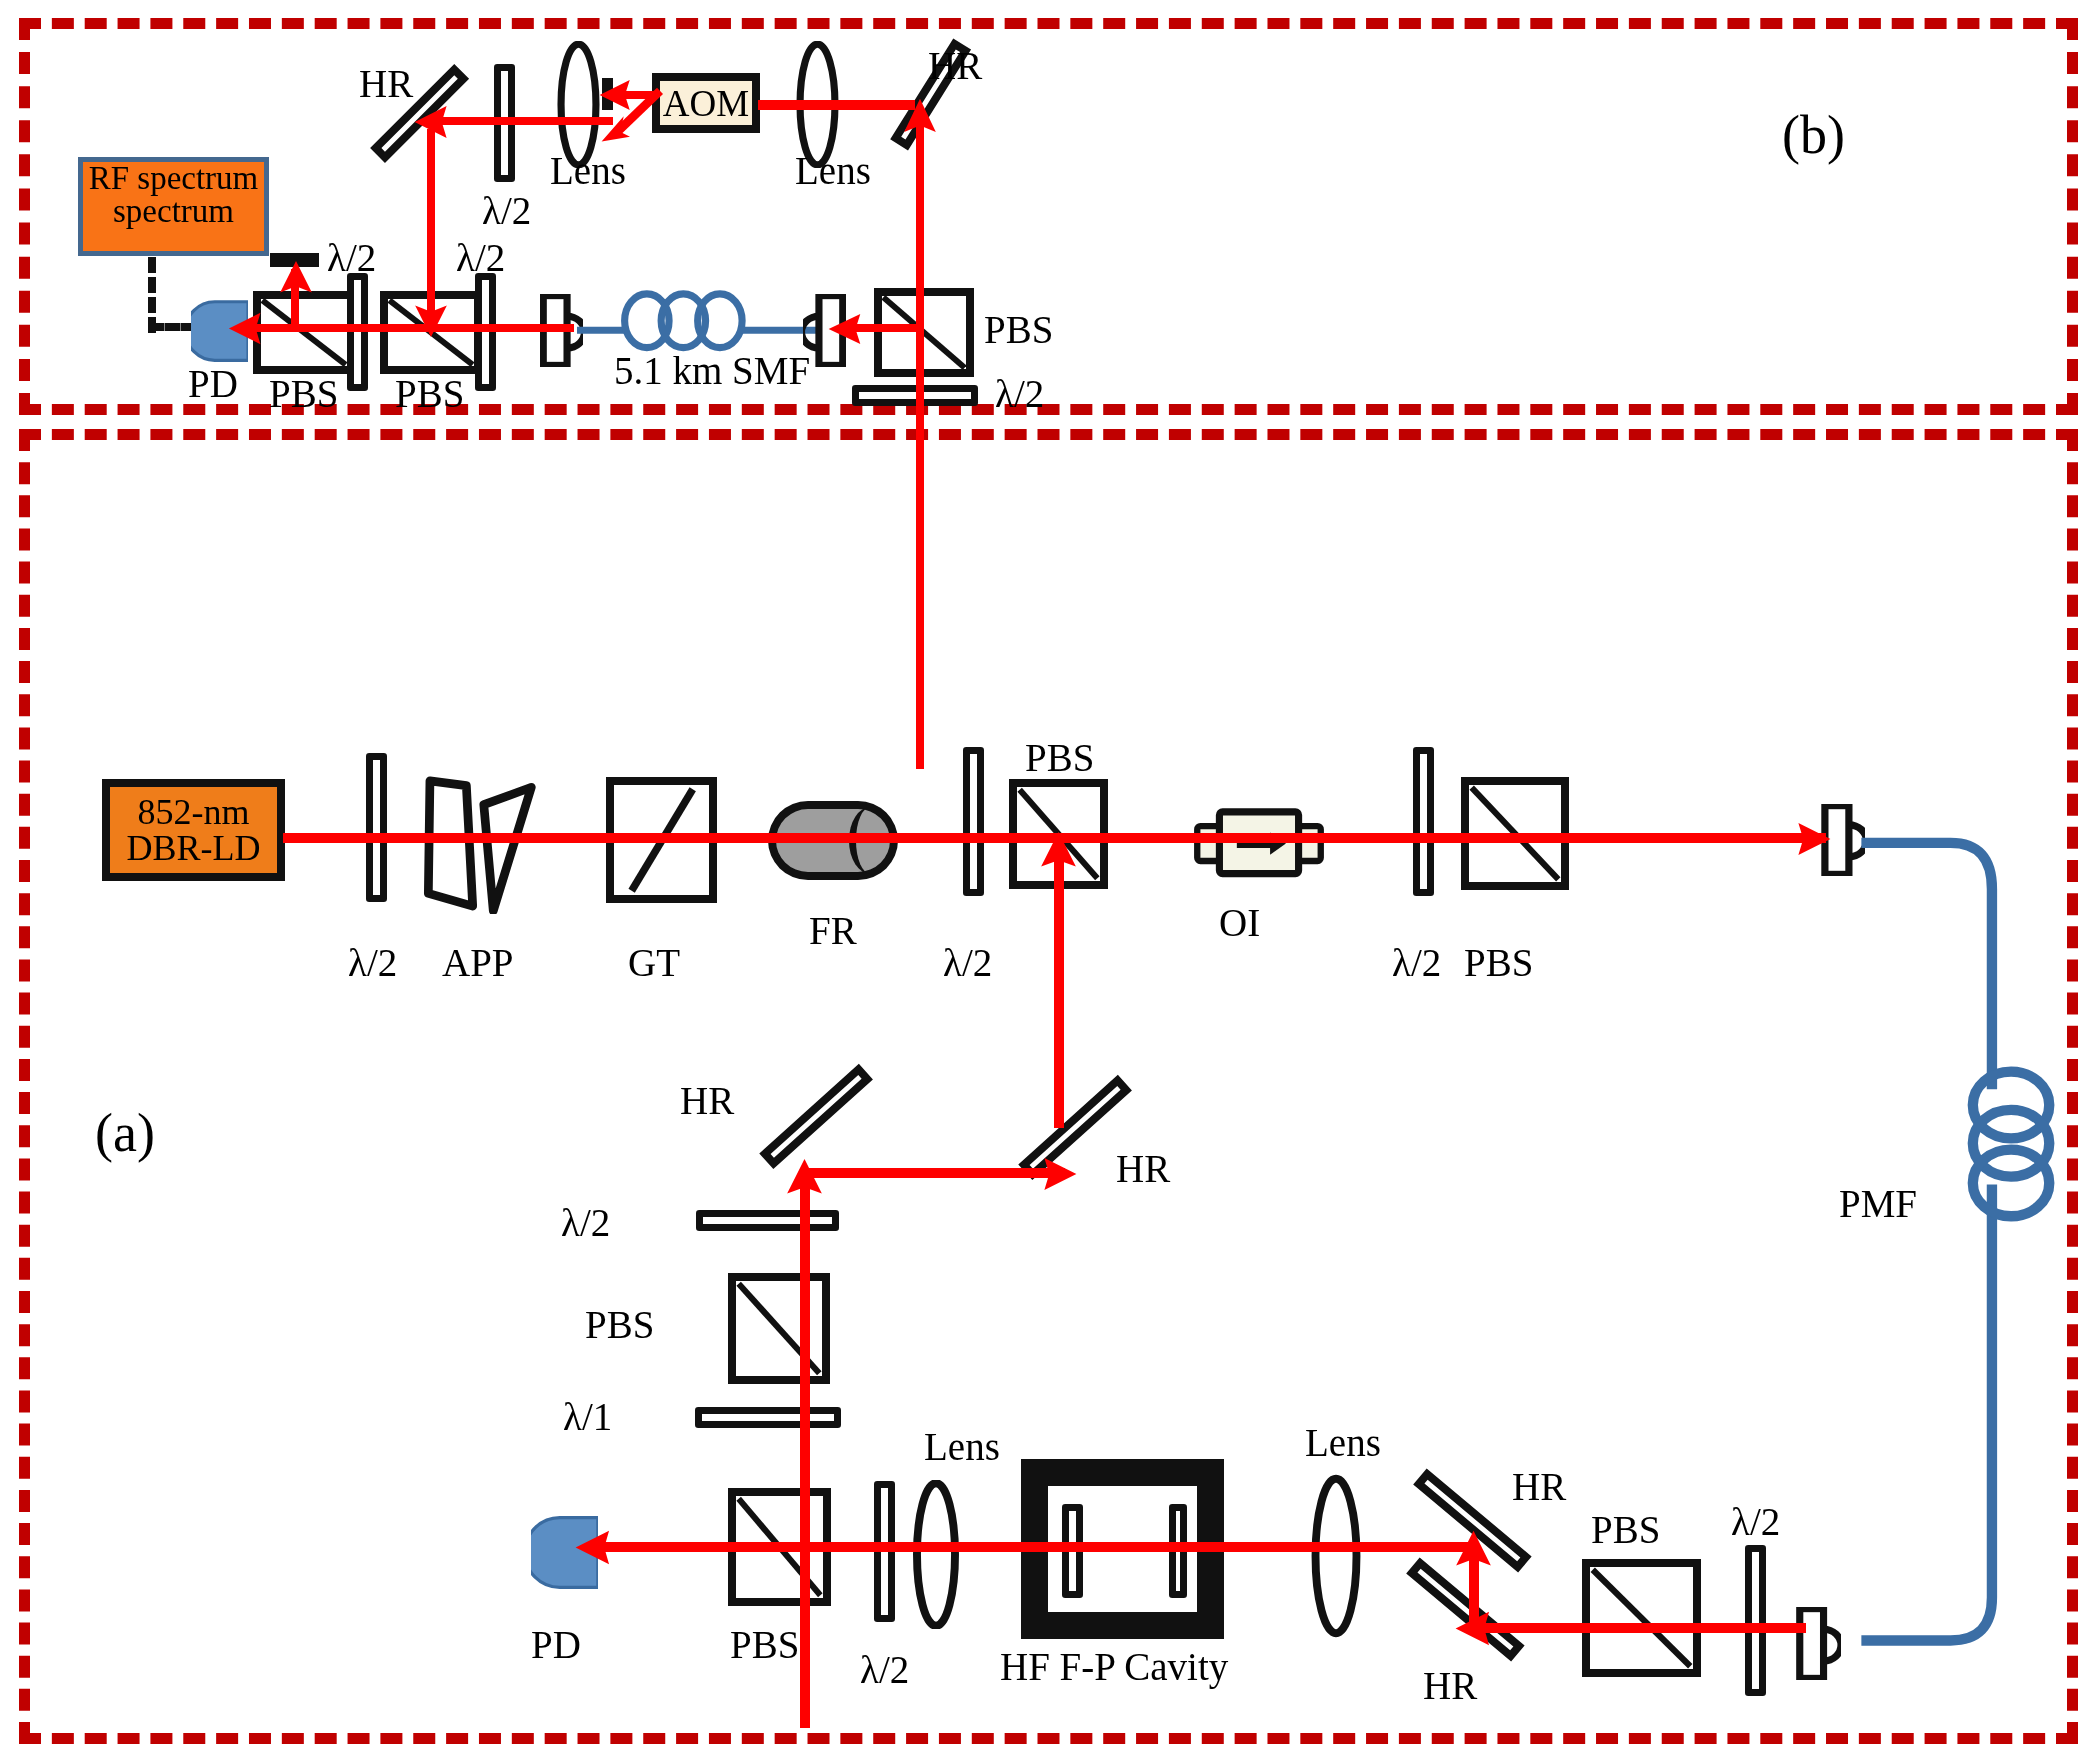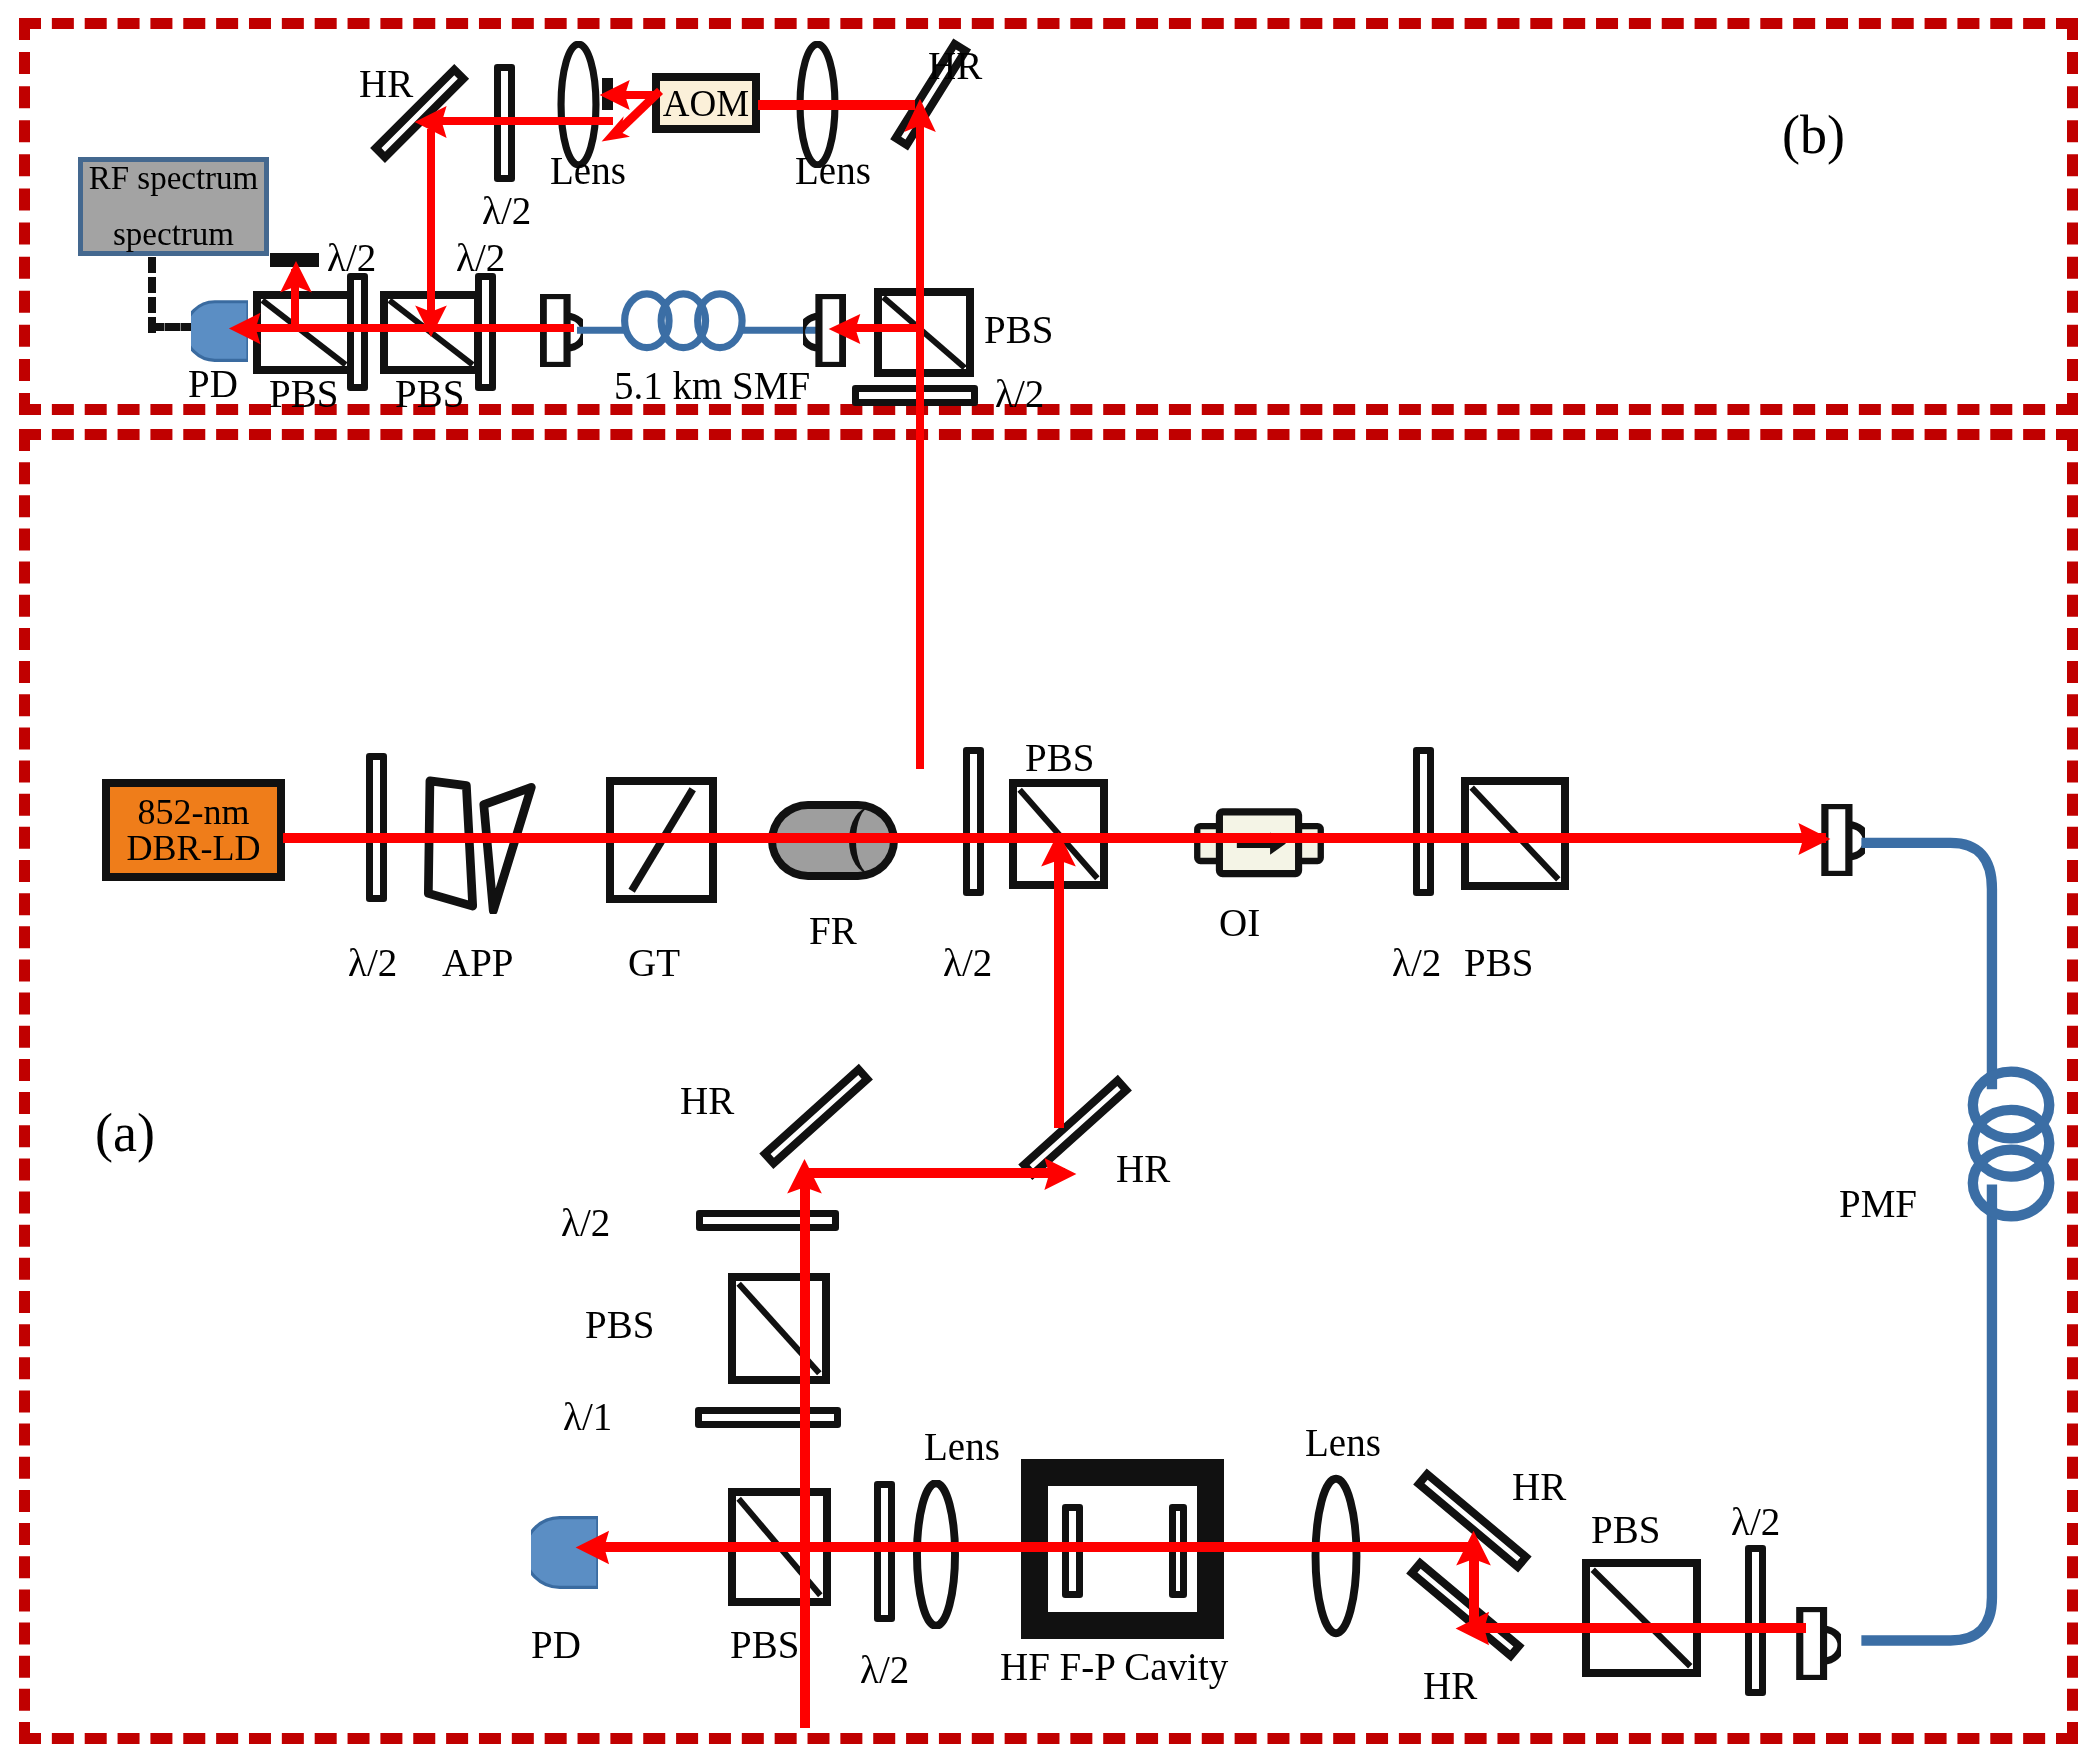--- a/index.html
+++ b/index.html
@@ -52,22 +52,22 @@
 
   .dump{position:absolute;background:#111;}
 
   .fiber{position:absolute;pointer-events:none;}
   .fiber svg{width:100%;height:100%;display:block;overflow:visible;}
 
   .beam{position:absolute;background:#fe0000;}
   .arrowsvg{position:absolute;pointer-events:none;}
   .arrowsvg svg{width:100%;height:100%;display:block;overflow:visible;}
 
-  .rfbox{position:absolute;background:#a3a3a3;border:5.6px solid #44688f;box-sizing:border-box;
-         display:flex;align-items:center;justify-content:space-between;flex-direction:column;line-height:1.25;}
+  .rfbox{position:absolute;background:#f97316;border:5.6px solid #44688f;box-sizing:border-box;
+         display:flex;align-items:center;justify-content:flex-start;flex-direction:column;line-height:1.25;}
   .dashline{position:absolute;border-left:8.7px dashed #111;}
 </style>
 </head>
 <body>
 
 <div id="stage">
 
   <div class="panel-frame" style="left:19px;top:17.5px;width:2059px;height:397px;border-width:11px;"></div>
 
   <div class="panel-frame" style="left:19px;top:429px;width:2059px;height:1315px;border-width:11px;"></div>
@@ -122,21 +122,21 @@
 
   <div class="fiber" style="left:577px;top:278px;width:254px;height:95px;">
     <svg viewBox="0 0 320 120" preserveAspectRatio="none">
       <path d="M0 66 L60 66" stroke="#3b6ea5" stroke-width="9" fill="none"></path>
       <ellipse cx="88" cy="54" rx="28" ry="34" fill="none" stroke="#3b6ea5" stroke-width="9"></ellipse>
       <ellipse cx="134" cy="54" rx="28" ry="34" fill="none" stroke="#3b6ea5" stroke-width="9"></ellipse>
       <ellipse cx="180" cy="54" rx="28" ry="34" fill="none" stroke="#3b6ea5" stroke-width="9"></ellipse>
       <path d="M206 66 L320 66" stroke="#3b6ea5" stroke-width="9" fill="none"></path>
     </svg>
   </div>
-  <div class="lbl big" style="left:614px;top:351px;margin-top:15px;">5.1 km SMF</div>
+  <div class="lbl big" style="left:614px;top:351px;">5.1 km SMF</div>
 
   <div class="coupler" style="left:803px;top:294px;width:43px;height:73px;">
     <svg viewBox="0 0 54 92">
         <rect x="20" y="2" width="30" height="88" fill="#fff" stroke="#111" stroke-width="9"></rect>
         <path d="M20 28 A22 20 0 0 0 20 68" fill="none" stroke="#111" stroke-width="9"></path>
       </svg>
   </div>
 
   <div class="pbs" style="left:874px;top:288px;width:100px;height:89px;">
     <div class="diag">

